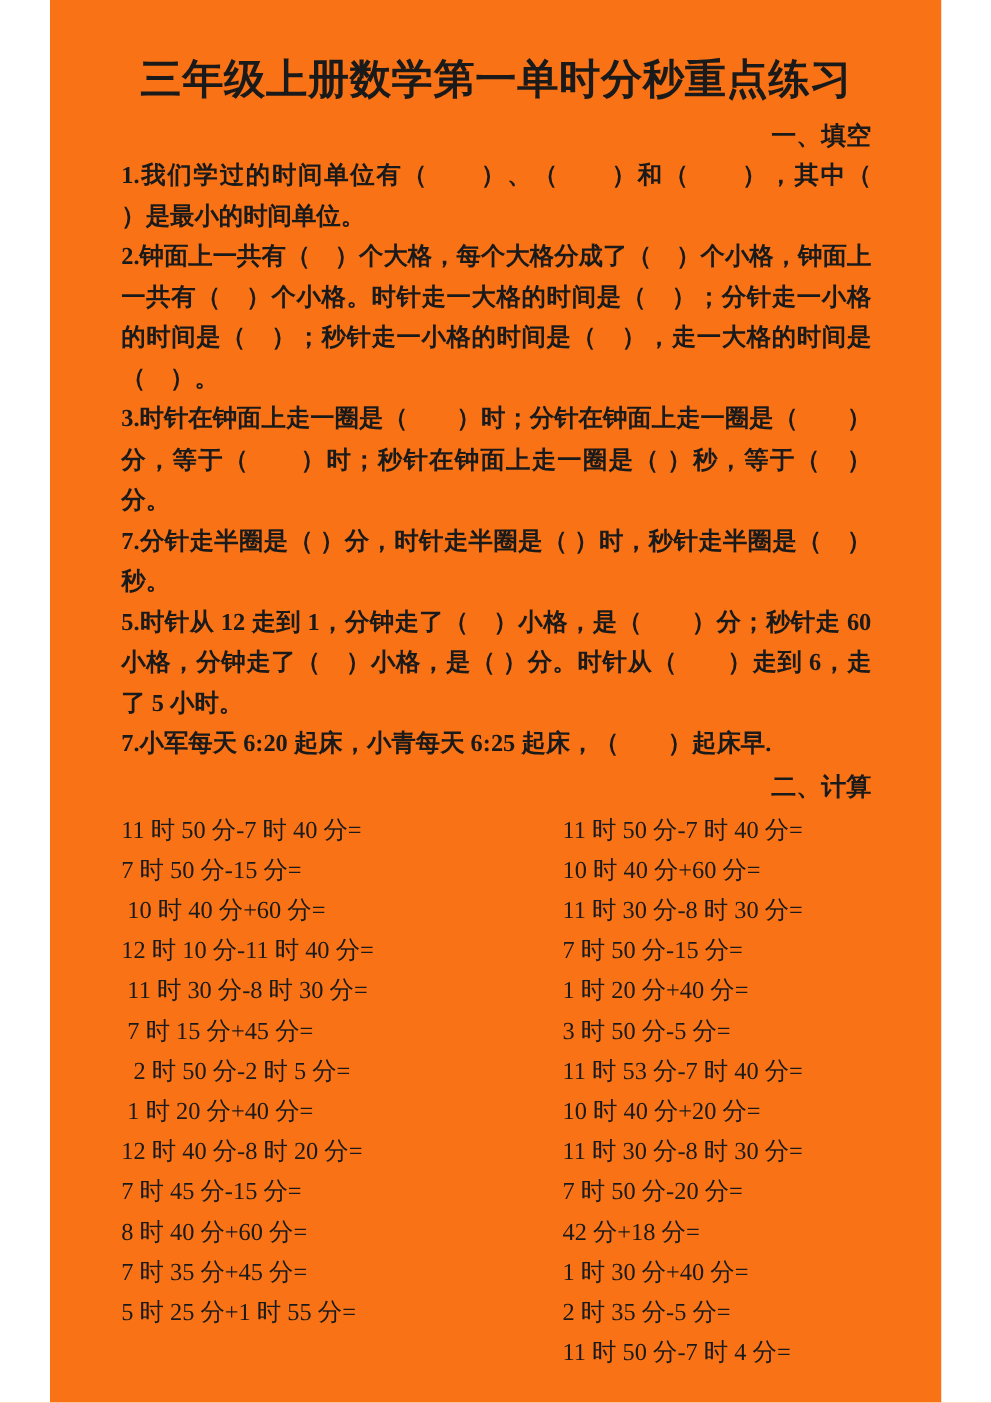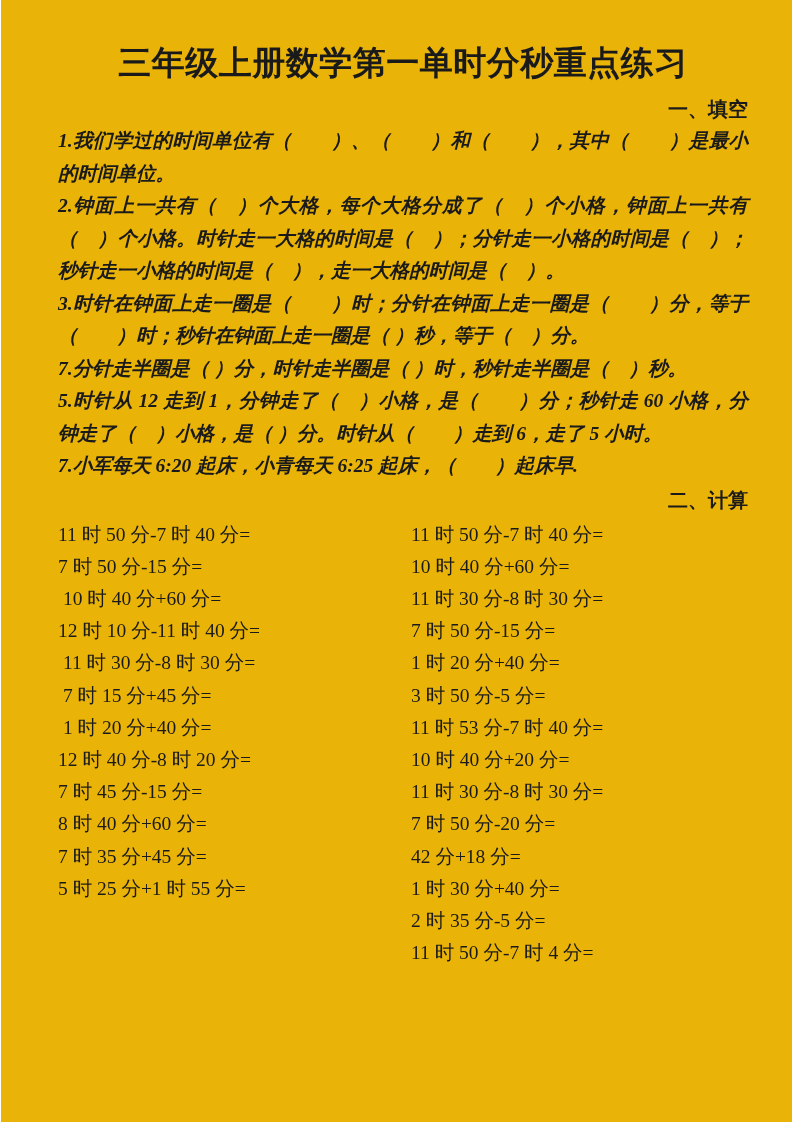--- a/index.html
+++ b/index.html
@@ -1,24 +1,24 @@
 <!DOCTYPE html>
 <html lang="zh"><head>
 <meta charset="utf-8">
 <style>
   * { margin: 0; padding: 0; box-sizing: border-box; }
   html, body { background: #ffffff; }
   .page {
     position: relative;
-    width: 791px;
+    width: 713px;
     height: 1122px;
     margin: 0 auto;
-    background: #eab308;
+    background: #f97316;
     color: #1a1a1a;
-    padding: 42px 44px 0 57px;
+    padding: 42px 56px 0 57px;
     font-family: "Liberation Serif", serif;
     overflow: hidden;
   }
   .title {
     font-family: "Liberation Sans", sans-serif;
     font-weight: 800;
     font-size: 33px;
     line-height: 42px;
     text-align: center;
     letter-spacing: 0.5px;
@@ -33,21 +33,20 @@
     text-align: right;
   }
   .questions { margin-bottom: 2px; }
   .question {
     font-size: 19.5px;
     line-height: 32.5px;
     font-weight: bold;
     white-space: pre-wrap;
     word-break: break-all;
     text-align: justify;
-    font-style: italic;
   }
   .calc-grid {
     display: grid;
     grid-template-columns: 353px 1fr;
     margin-top: 3px;
   }
   .calc-row {
     font-size: 19.5px;
     line-height: 32.2px;
     font-weight: normal;
@@ -77,20 +76,21 @@
   <div class="section">
     <div class="section-heading">二、计算</div>
     <div class="calc-grid">
       <div class="calc-col">
         <p class="calc-row">11 时 50 分-7 时 40 分=</p>
         <p class="calc-row">7 时 50 分-15 分=</p>
         <p class="calc-row"> 10 时 40 分+60 分=</p>
         <p class="calc-row">12 时 10 分-11 时 40 分=</p>
         <p class="calc-row"> 11 时 30 分-8 时 30 分=</p>
         <p class="calc-row"> 7 时 15 分+45 分=</p>
+        <p class="calc-row">  2 时 50 分-2 时 5 分=</p>
         <p class="calc-row"> 1 时 20 分+40 分=</p>
         <p class="calc-row">12 时 40 分-8 时 20 分=</p>
         <p class="calc-row">7 时 45 分-15 分=</p>
         <p class="calc-row">8 时 40 分+60 分=</p>
         <p class="calc-row">7 时 35 分+45 分=</p>
         <p class="calc-row">5 时 25 分+1 时 55 分=</p>
       </div>
       <div class="calc-col">
         <p class="calc-row">11 时 50 分-7 时 40 分=</p>
         <p class="calc-row">10 时 40 分+60 分=</p>

